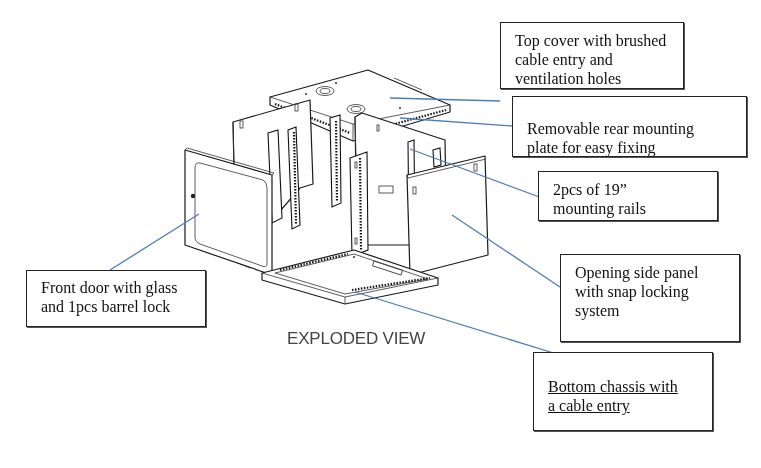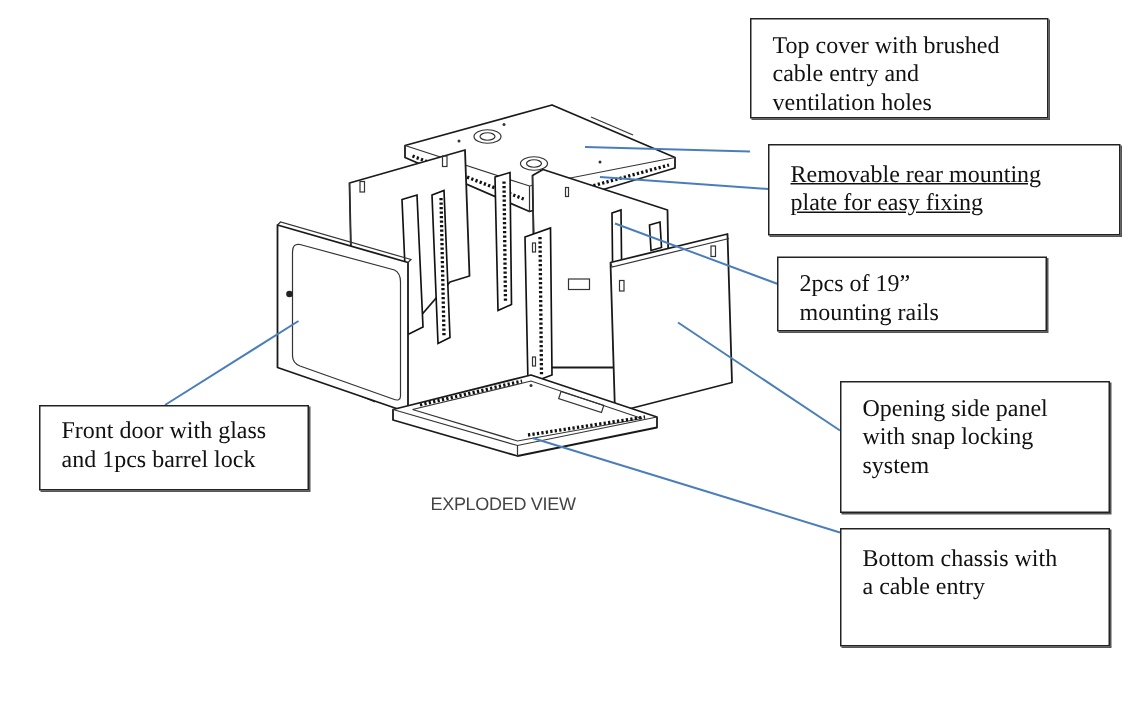--- a/index.html
+++ b/index.html
@@ -7,21 +7,21 @@
     #stage { position: absolute; left: 0; top: 0; width: 761px; height: 468px; }
     .callout {
       position: absolute; box-sizing: border-box; background: #ffffff;
       border: 1px solid #222; box-shadow: 1px 1px 0 #555;
       font-family: "Liberation Serif", serif; font-size: 16px; line-height: 19px; color: #111;
       padding: 7px 14px;
     }
     .callout span { display: block; white-space: pre-line; }
     #caption {
       position: absolute; left: 287px; top: 329px; font-family: "Liberation Sans", sans-serif;
-      font-size: 12px; color: #444; letter-spacing: -0.2px;
+      font-size: 17px; color: #444; letter-spacing: -0.2px;
     }
     svg .part { fill: #ffffff; stroke: #1a1a1a; stroke-width: 1.2; stroke-linejoin: round; }
     svg .thin { fill: none; stroke: #333; stroke-width: 0.8; }
     svg .rail { fill: #ffffff; stroke: #111; stroke-width: 1.1; }
     svg .perf { fill: none; stroke: #111; stroke-width: 2.2; stroke-dasharray: 1.5 1.5; }
     svg .leader { stroke: #4a7ebb; stroke-width: 1.3; fill: none; }
   </style>
 </head>
 <body>
 
@@ -105,43 +105,43 @@
     </g>
 
     <line class="leader" x1="390" y1="98" x2="500" y2="101" style="stroke: rgb(74, 126, 187);"></line>
     <line class="leader" x1="400" y1="118" x2="512" y2="126" style="stroke: rgb(74, 126, 187);"></line>
     <line class="leader" x1="410" y1="149" x2="550" y2="201" style="stroke: rgb(74, 126, 187);"></line>
     <line class="leader" x1="452" y1="215" x2="560" y2="287" style="stroke: rgb(74, 126, 187);"></line>
     <line class="leader" x1="355" y1="292" x2="560" y2="355" style="stroke: rgb(74, 126, 187);"></line>
     <line class="leader" x1="199" y1="214" x2="110" y2="270" style="stroke: rgb(74, 126, 187);"></line>
   </svg>
 
-  <div class="callout" style="left:500px; top:12px; width:199px; height:67px; padding-top:8px;">
+  <div class="callout" style="left:500px; top:22px; width:184px; height:67px; padding-top:8px;">
     <span>Top cover with brushed
 cable entry and
 ventilation holes</span>
   </div>
 
-  <div class="callout" style="left:512px; top:96px; width:235px; height:61px; padding-top:10px;text-decoration:underline;">
+  <div class="callout" style="left:512px; top:96px; width:235px; height:61px; padding-top:22px;">
     <span>Removable rear mounting
 plate for easy fixing</span>
   </div>
 
-  <div class="callout" style="left:518px; top:171px; width:180px; height:50px; padding-top:8px; overflow:hidden;">
+  <div class="callout" style="left:538px; top:171px; width:180px; height:50px; padding-top:8px; overflow:hidden;">
     <span>2pcs of 19”
 mounting rails</span>
   </div>
 
   <div class="callout" style="left:560px; top:254px; width:180px; height:88px; padding-top:8px;">
     <span>Opening side panel
 with snap locking
 system</span>
   </div>
 
-  <div class="callout" style="left:560px; top:352px; width:180px; height:79px; padding-top:10px;">
+  <div class="callout" style="left:533px; top:352px; width:180px; height:79px; padding-top:24px;text-decoration:underline;">
     <span>Bottom chassis with
 a cable entry</span>
   </div>
 
   <div class="callout" style="left:26px; top:270px; width:180px; height:57px; ">
     <span>Front door with glass
 and 1pcs barrel lock</span>
   </div>
 
   <div id="caption">EXPLODED VIEW</div>

